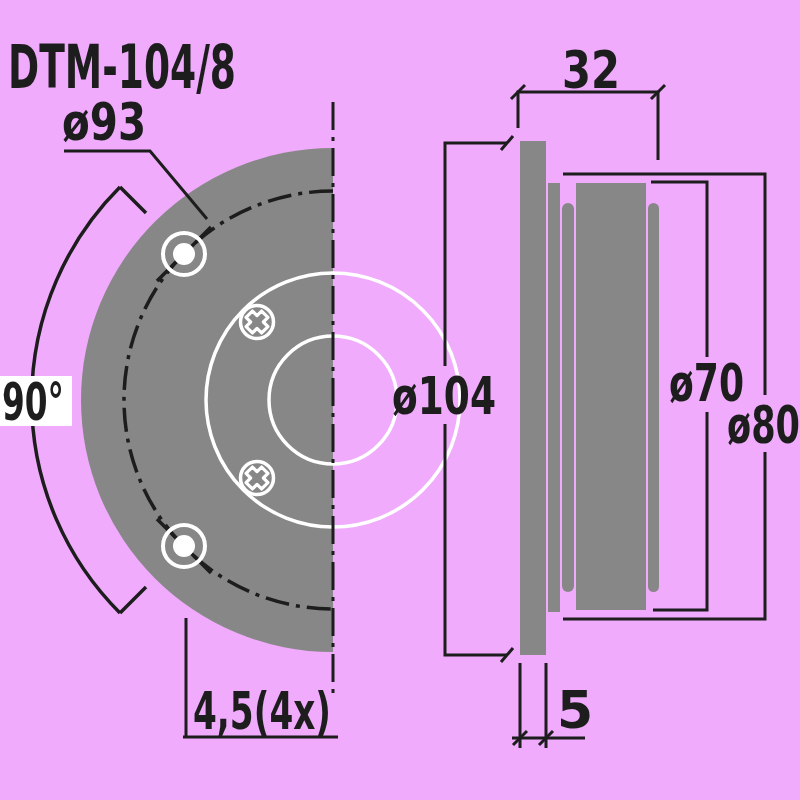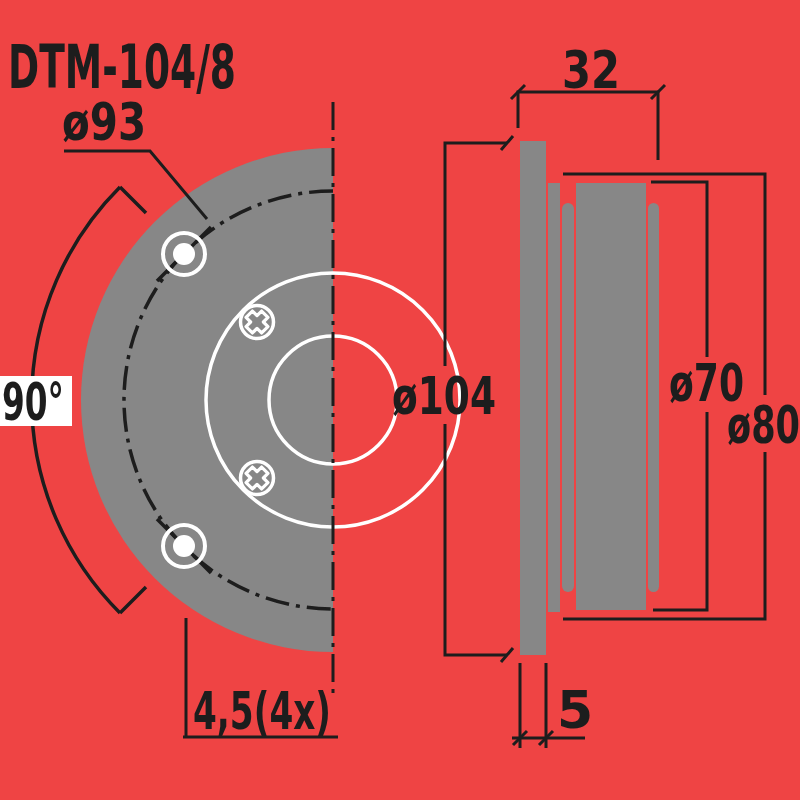--- a/index.html
+++ b/index.html
@@ -1,16 +1,16 @@
 <!DOCTYPE html>
 <html><head>
 <meta charset="utf-8">
 <style>
   html,body{margin:0;padding:0;background:#ffffff;}
-  .stage{position:relative;width:800px;height:800px;background:#ef4444;overflow:hidden;}
+  .stage{position:relative;width:800px;height:800px;background:#f0abfc;overflow:hidden;}
   svg{display:block;}
   text{font-family:"DejaVu Sans","Liberation Sans",sans-serif;font-weight:bold;fill:#1d1d1d;}
   .title-text{font-size:60px;}
   .dim-text{font-size:52px;}
   .blk{stroke:#1d1d1d;fill:none;}
   .w{stroke:#ffffff;fill:none;}
 </style>
 </head>
 <body>
 

